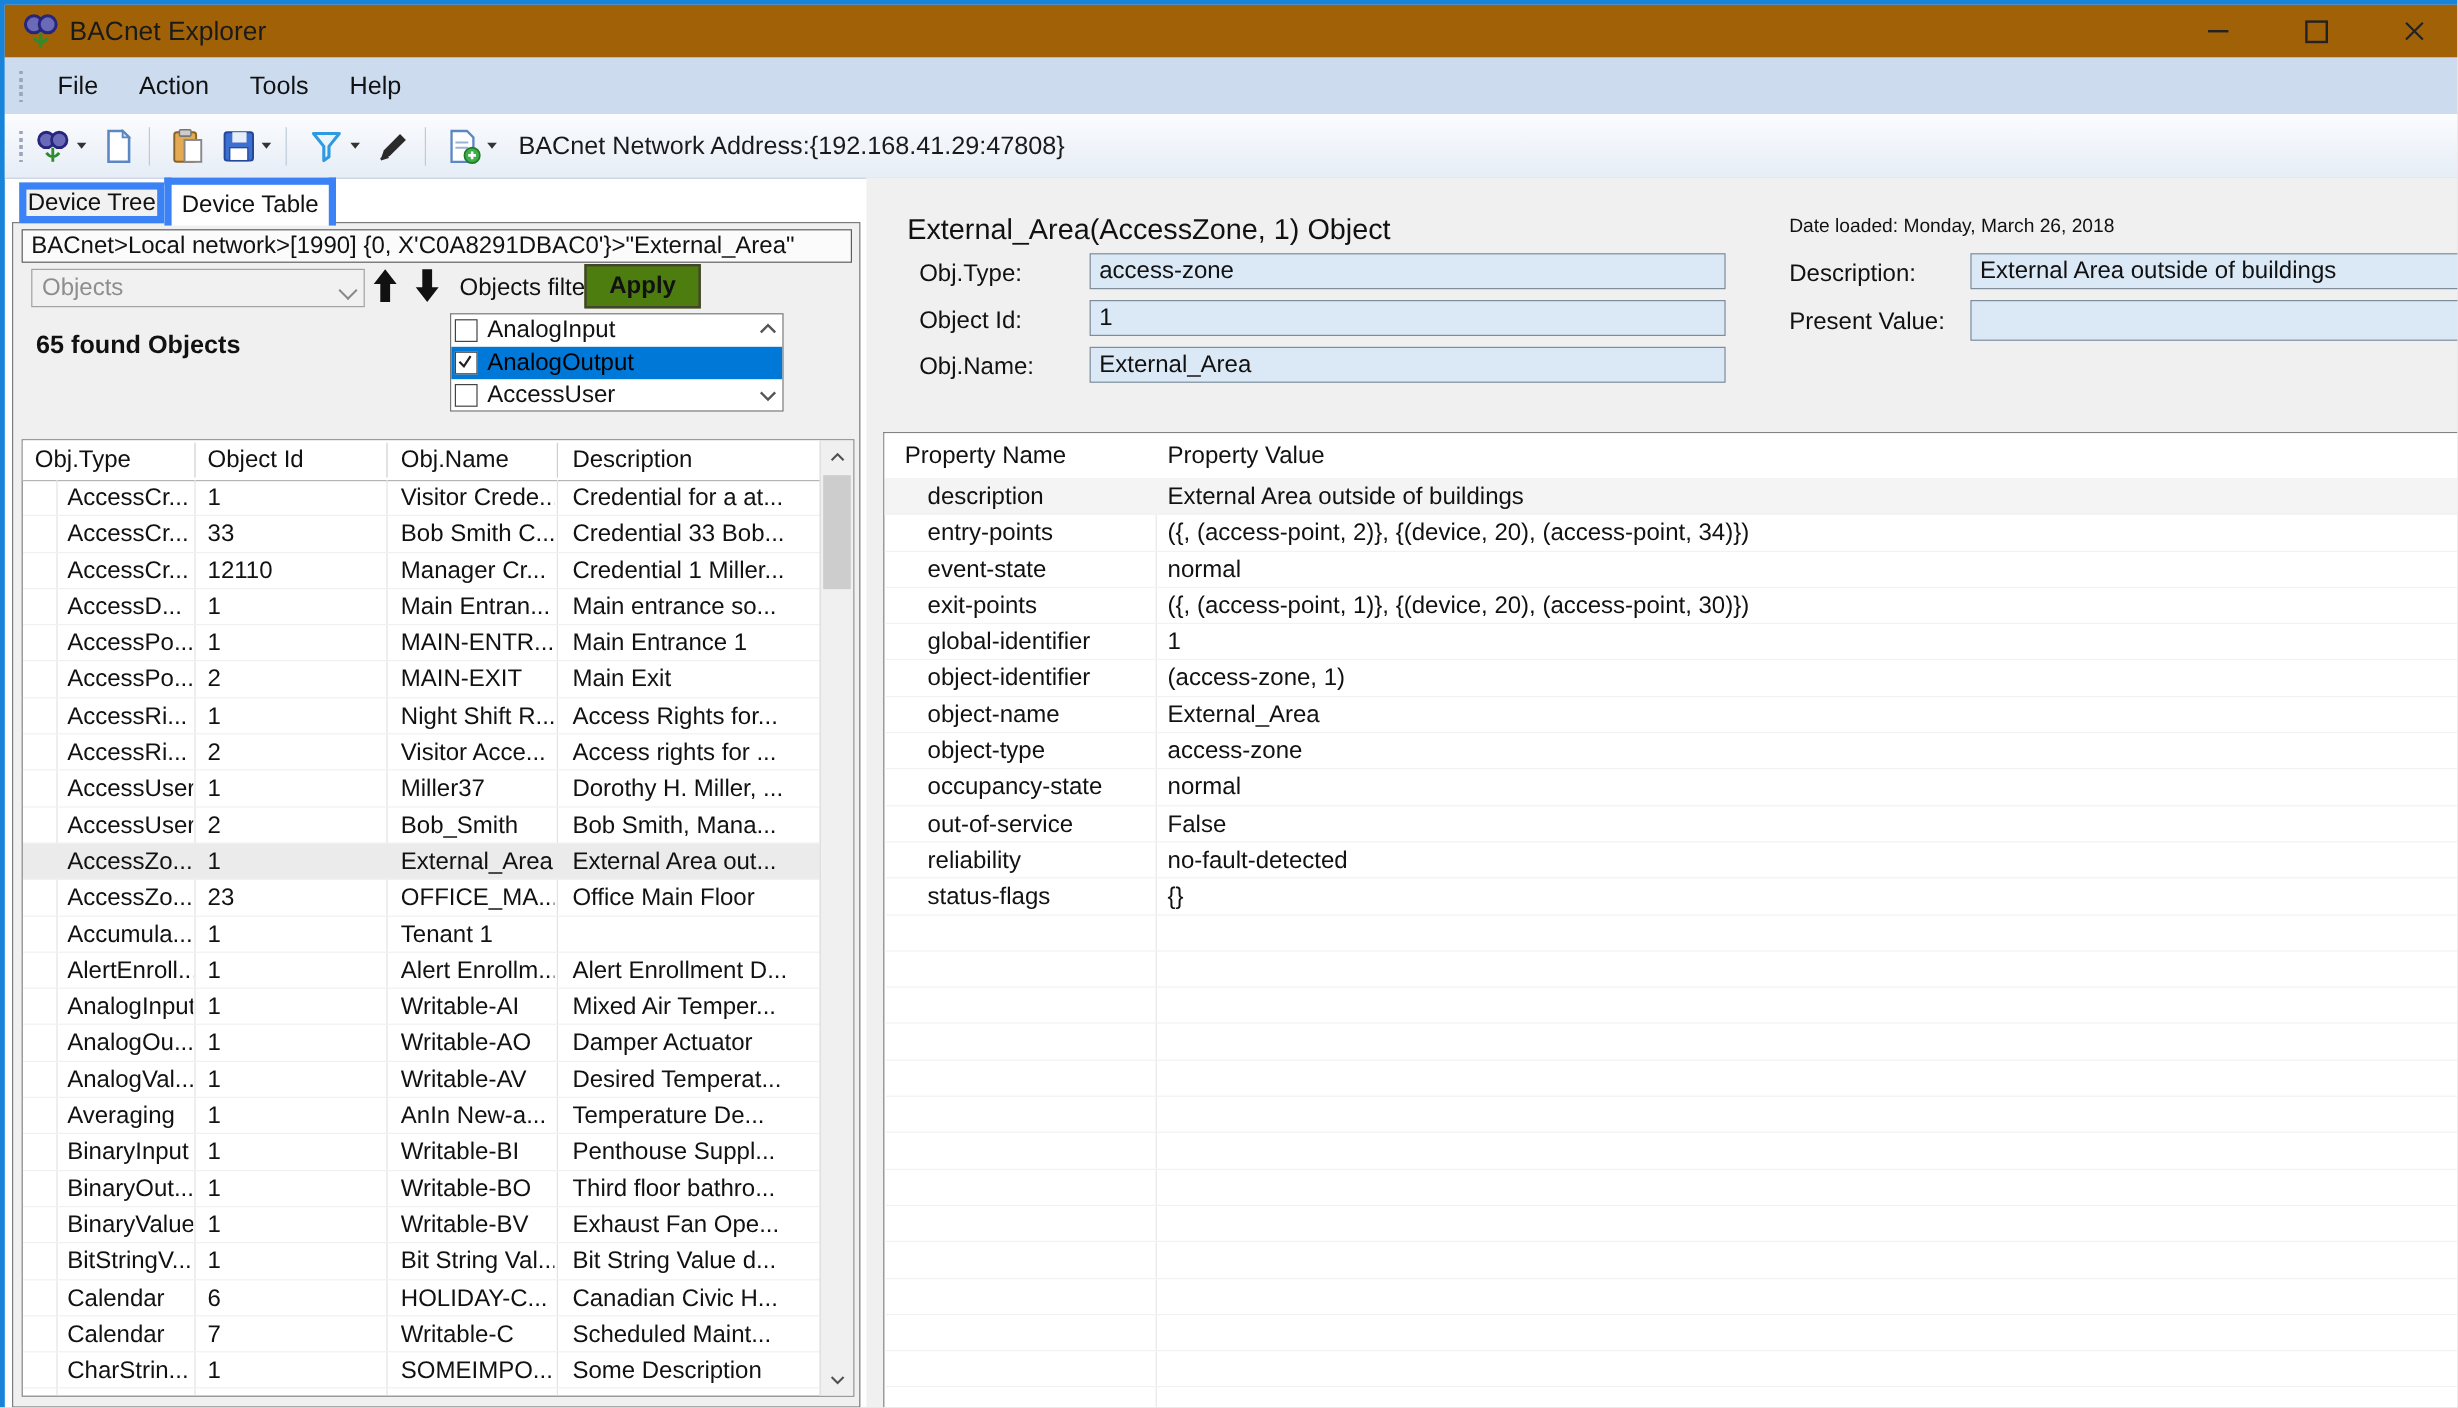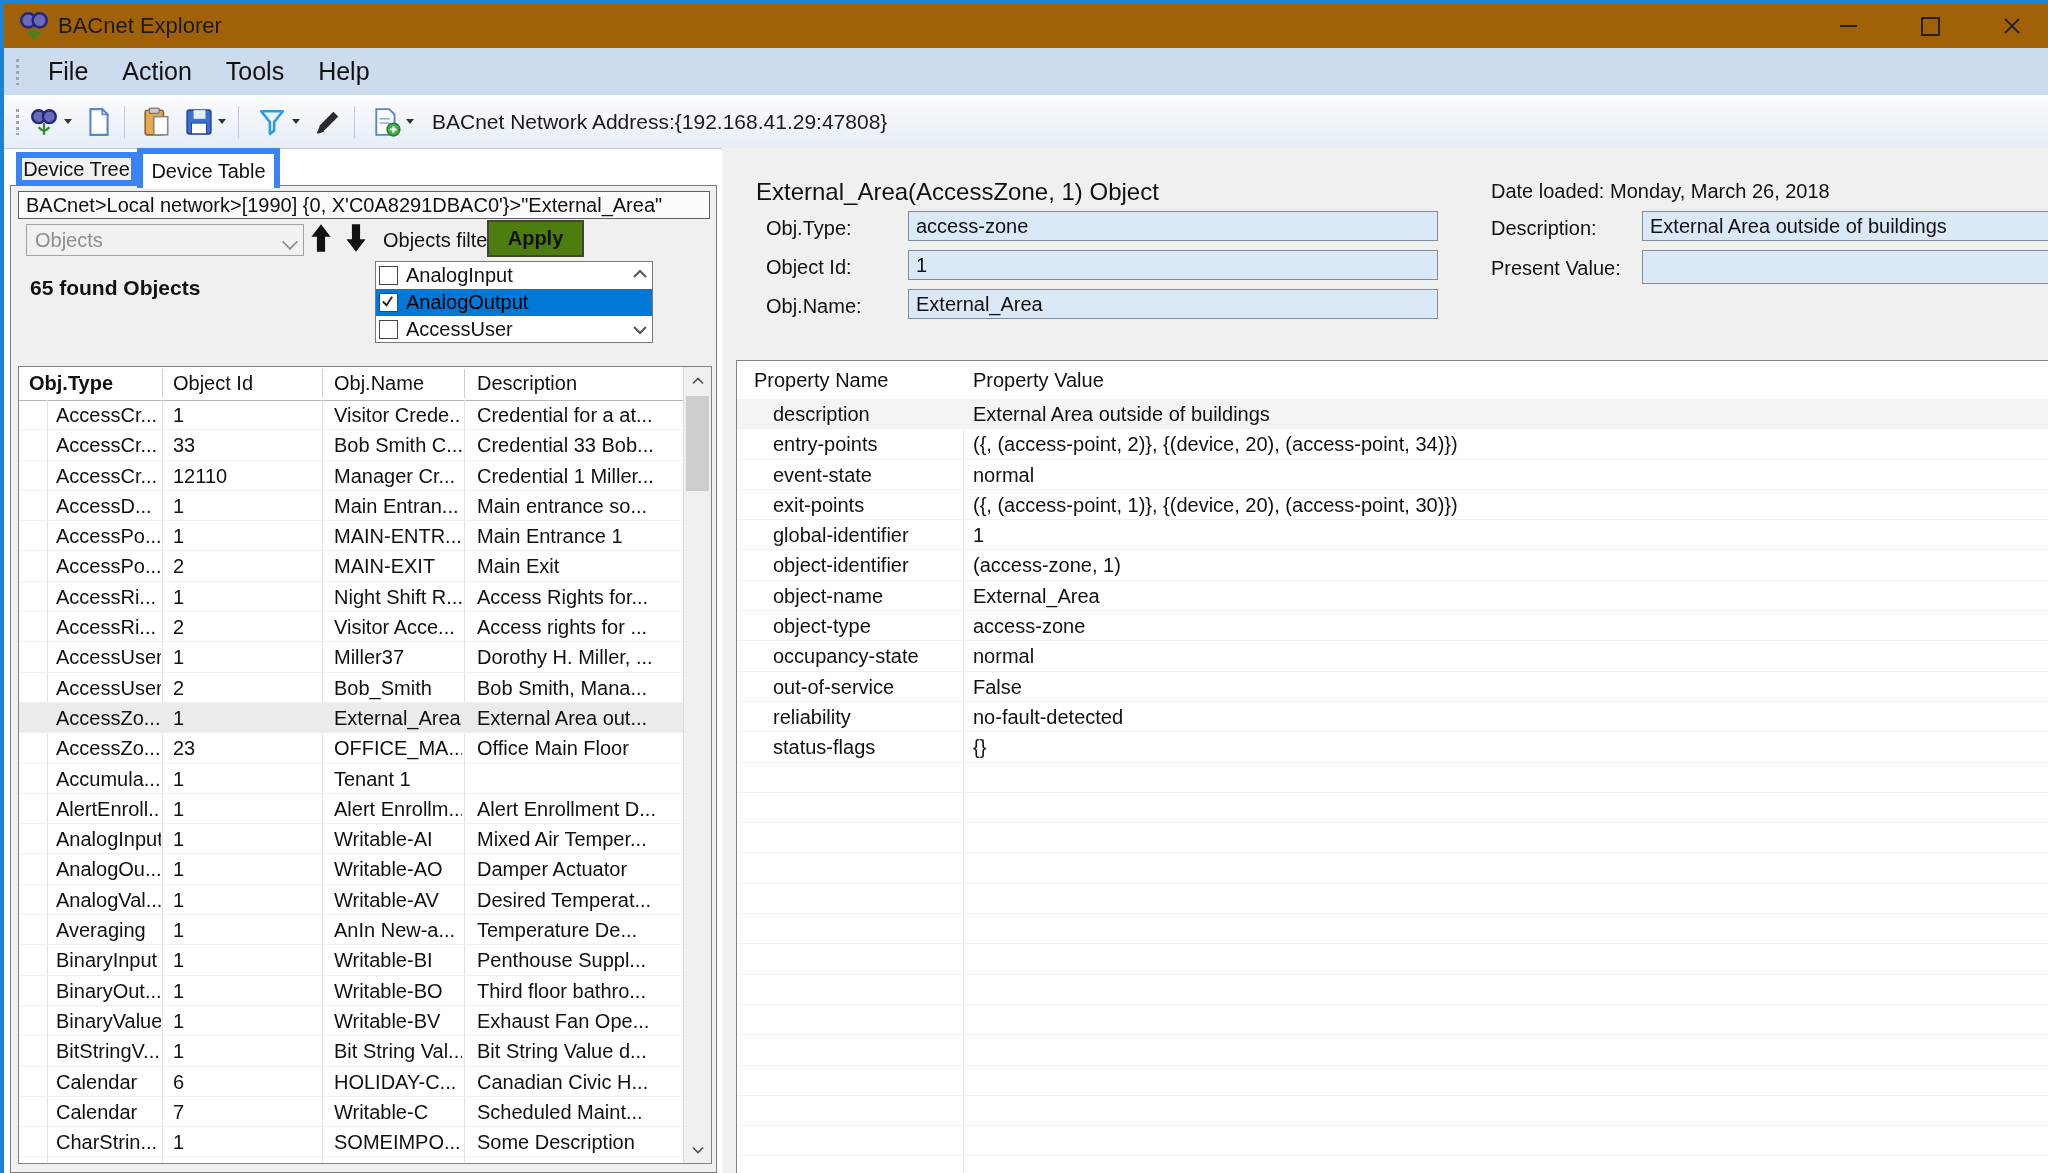--- a/index.html
+++ b/index.html
@@ -12,21 +12,21 @@
   .app-logo{position:absolute;left:14px;top:6px;width:32px;height:32px;}
   .win-title{position:absolute;left:54px;top:9px;font-size:22px;color:#1a1a1a;}
   .winbtn{position:absolute;top:0px;width:64px;height:44px;display:flex;align-items:center;justify-content:center;}
   .wb-min{left:1812px;}.wb-max{left:1894px;}.wb-close{left:1976px;}
   .glyph-min{width:17px;height:2px;background:#222;}
   .glyph-max{width:15px;height:15px;border:2px solid #222;}
   
   .menubar{position:absolute;left:4px;top:48px;width:2044px;height:47px;background:#ccdbee;display:flex;align-items:center;}
   .grip{width:3px;height:26px;margin-left:12px;background-image:repeating-linear-gradient(#9aa7bb 0 3px,transparent 3px 6px);}
   .menu-items{display:flex;margin-left:12px;}
-  .menu-item{padding:0 17px;font-size:25px;line-height:47px;cursor:default;}
+  .menu-item{padding:0 17px;font-size:21px;line-height:47px;cursor:default;}
   
   .toolbar{position:absolute;left:4px;top:95px;width:2044px;height:53px;background:linear-gradient(#fbfcfe,#e6edf6);border-bottom:1px solid #c2cddb;display:flex;align-items:center;}
   .tb-btn{height:40px;display:flex;align-items:center;padding:0 4px;margin-left:6px;}
   .tb-sep{width:1px;height:32px;background:#bfcad6;margin:0 8px;}
   .chev-down{width:0;height:0;border-left:4px solid transparent;border-right:4px solid transparent;border-top:5px solid #333;margin-left:5px;}
   .tb-label{font-size:21px;margin-left:14px;color:#1a1a1a;}
   
   .tab{position:absolute;height:34px;top:152px;background:#f1f1f1;border:6px solid #3b82f6;display:flex;align-items:center;justify-content:center;font-size:20px;z-index:2;box-sizing:border-box;}
   .tab.active{top:148px;height:40px;background:#ffffff;border-bottom:none;z-index:4;}
   .tab-tree{left:16px;width:121px;}
@@ -61,21 +61,21 @@
   .c0{left:37px;width:105px;} .c1{left:154px;width:145px;} .c2{left:315px;width:128px;} .c3{left:458px;width:200px;}
   .vscroll{position:absolute;top:0;right:0;width:27px;bottom:0;background:#f0f0f0;border-left:1px solid #dcdcdc;}
   .vs-btn{position:absolute;left:0;width:27px;height:27px;display:flex;align-items:center;justify-content:center;color:#505050;}
   .vs-up{top:0;} .vs-down{bottom:0;}
   .vs-thumb{position:absolute;left:2px;top:29px;width:23px;height:95px;background:#cdcdcd;}
   
   .right-panel{position:absolute;left:722px;top:148px;width:1326px;height:1025px;background:#f0f0f0;}
   .detail-title{position:absolute;left:756px;top:178px;font-size:24px;font-weight:normal;z-index:2;text-align:right;}
   .fld-label{position:absolute;font-size:20px;line-height:30px;z-index:2;}
   .fld{position:absolute;height:30px;background:#dbe9f7;border:1px solid #7f8d9b;box-sizing:border-box;font-size:20px;line-height:28px;padding-left:7px;white-space:nowrap;overflow:hidden;z-index:2;}
-  .date-loaded{position:absolute;left:1491px;top:180px;font-size:20px;z-index:2;}
+  .date-loaded{position:absolute;left:1491px;top:180px;font-size:16px;z-index:2;}
   
   .prop-table{position:absolute;left:736px;top:360px;right:0;bottom:0;background:#fff;border-left:1px solid #828282;border-top:1px solid #828282;overflow:hidden;}
   .pt-head{position:absolute;left:0;top:0;right:0;height:38px;border-bottom:1px solid #c9c9c9;background:#fff;}
   .pt-head .hc{position:absolute;line-height:38px;font-size:20px;}
   .pt-vline{position:absolute;left:226px;top:0;bottom:0;width:1px;background:#e8e8e8;}
   .pt-body{position:absolute;left:0;top:38px;right:0;bottom:0;}
   .prow{position:relative;height:30.3px;border-bottom:1px solid #f2f2f2;box-sizing:border-box;}
   .prow.hl{background:#f4f4f4;}
   .prow span{position:absolute;top:0;line-height:30px;font-size:20px;white-space:nowrap;}
   .pc0{left:36px;width:185px;overflow:hidden;} .pc1{left:236px;}
@@ -236,21 +236,21 @@
         <span class="fl-label">AnalogOutput</span>
       </div>
       <div class="fl-row">
         <div class="fl-check"></div>
         <span class="fl-label">AccessUser</span>
       </div>
     </div>
 
   <div class="obj-table">
     <div class="ot-head">
-      <span class="hc" style="left:10px;font-weight:bold;">Obj.Type</span>
+      <span class="hc" style="left:10px;">Obj.Type</span>
       <span class="hc" style="left:154px;">Object Id</span>
       <span class="hc" style="left:315px;">Obj.Name</span>
       <span class="hc" style="left:458px;">Description</span>
       <div class="ot-vline h" style="left:143px;top:2px;bottom:2px;"></div>
       <div class="ot-vline h" style="left:303px;top:2px;bottom:2px;"></div>
       <div class="ot-vline h" style="left:445px;top:2px;bottom:2px;"></div>
     </div>
     <div class="ot-body" id="objRows">
       <div class="ot-vline" style="left:28px;"></div>
       <div class="ot-vline" style="left:143px;"></div>

